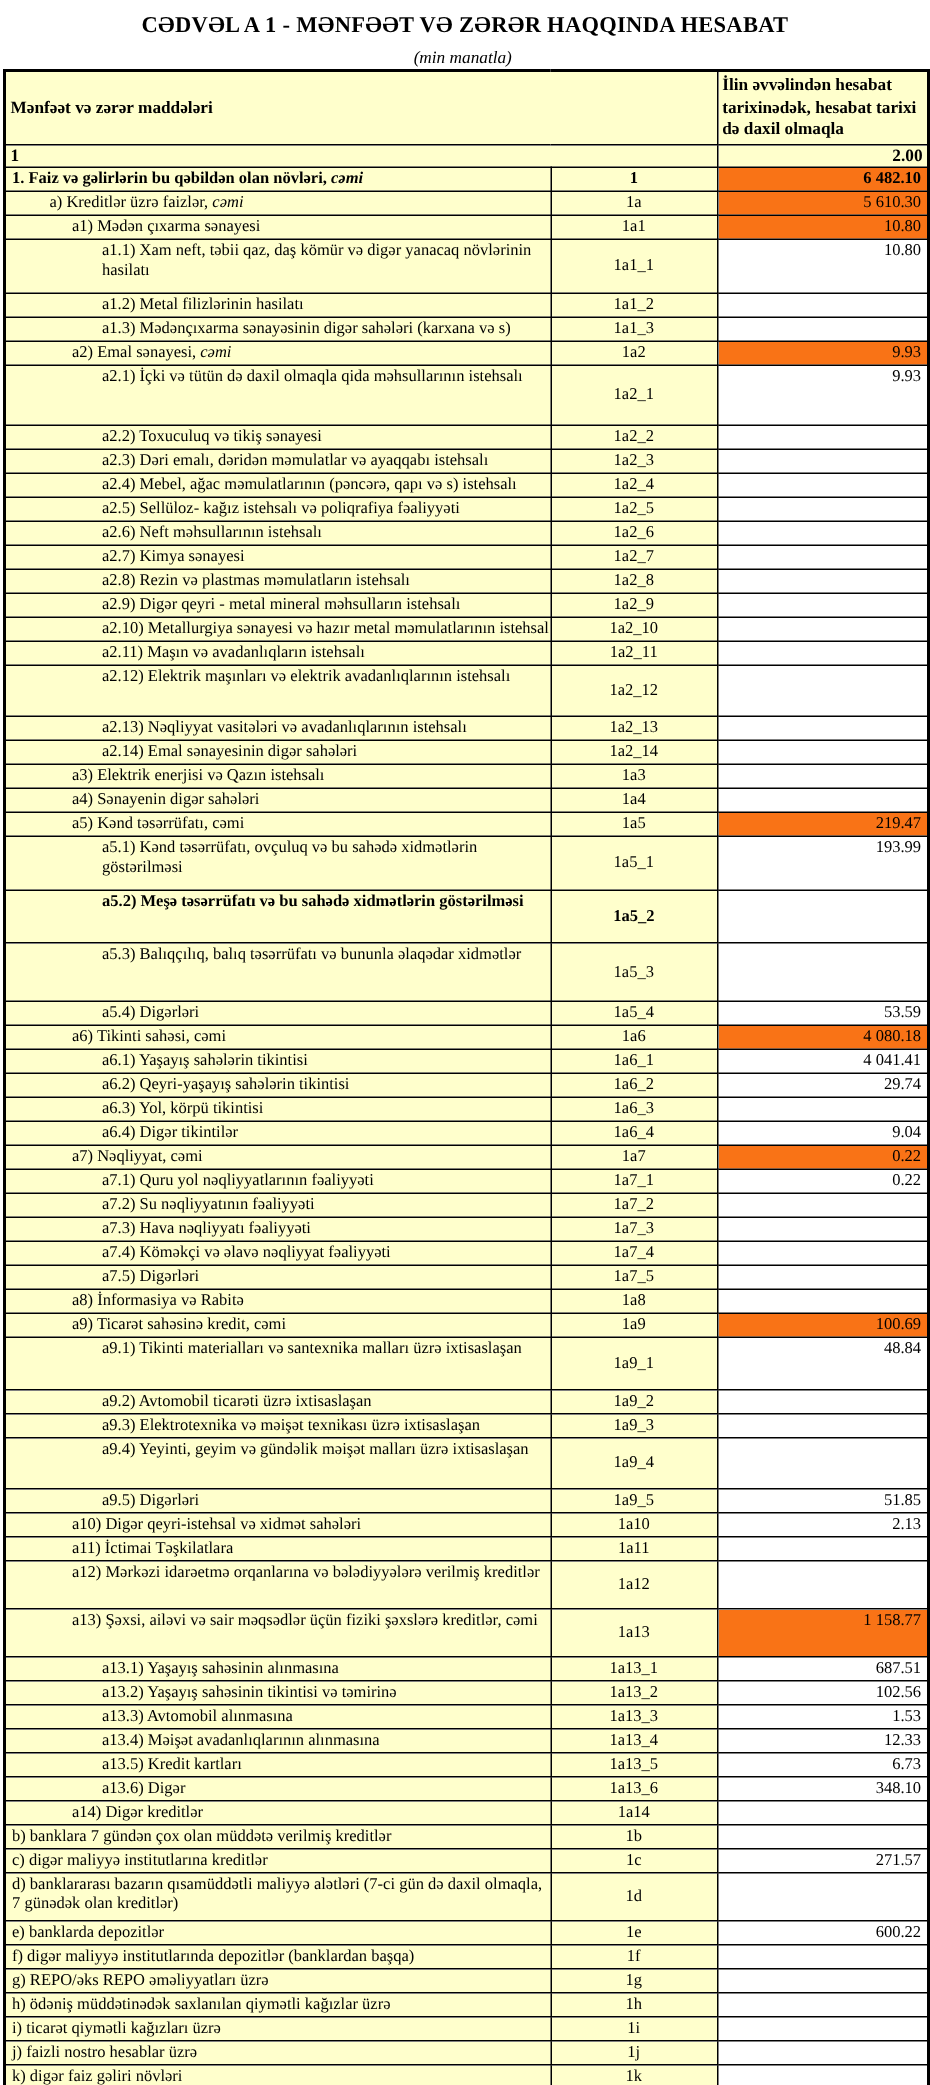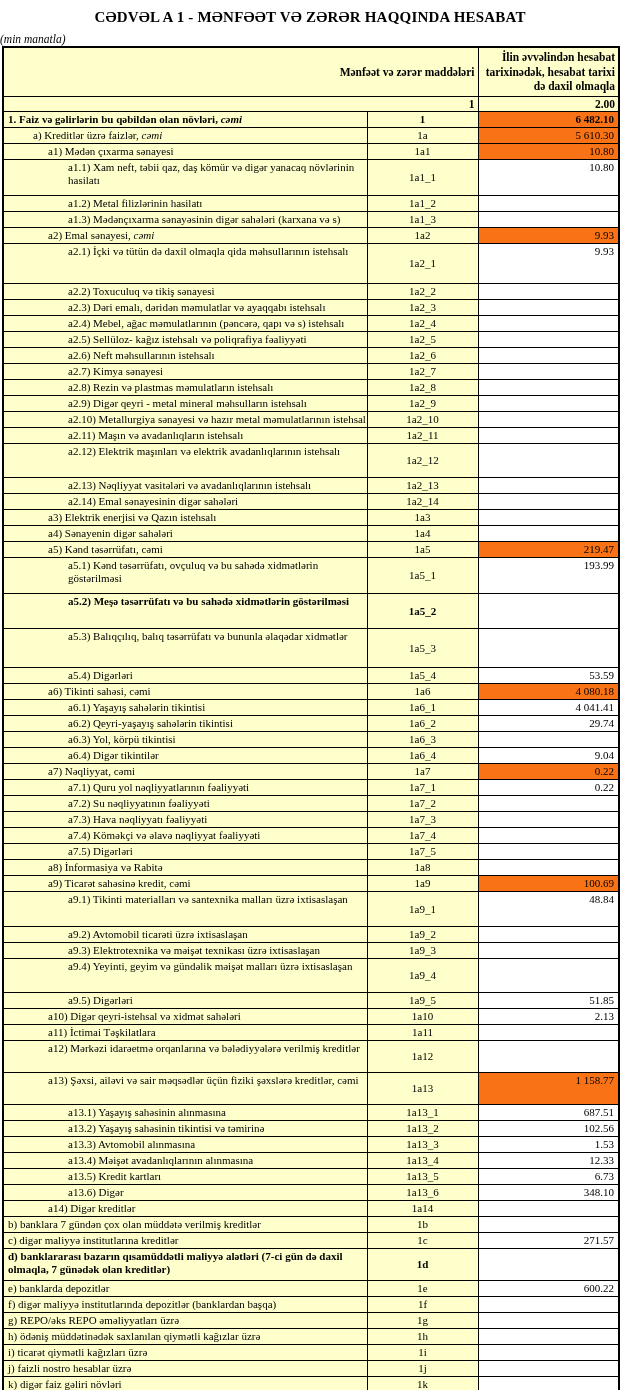--- a/index.html
+++ b/index.html
@@ -6,32 +6,32 @@
   body {
     width:620px; height:1390px; background:#ffffff;
     font-family:"Liberation Serif","DejaVu Serif",serif;
     color:#000;
   }
   .title {
     text-align:center; font-weight:bold; font-size:15px;
     padding:9px 0 7px 0; letter-spacing:0.2px;
   }
   .unit-note {
-    text-align:left; font-style:italic; font-size:11.5px;
+    text-align:center; font-style:italic; font-size:11.5px;
     padding:0 3px 1px 0;
   }
   table.report {
     border-collapse:collapse; table-layout:fixed;
     width:616px; margin-left:2px;
     border:2px solid #000;
   }
   th, td { border:1px solid #000; overflow:hidden; }
   th {
     background:#FFFFCC; font-weight:bold; font-size:11.5px;
-    text-align:right; vertical-align:middle; padding:2px 3px;
+    text-align:left; vertical-align:middle; padding:2px 3px;
   }
   th.hval { line-height:14.5px; }
   th.hnum { padding:1px 3px; }
   th.hnum.right { text-align:right; }
   tr.datarow { height:16px; }
   td.lbl {
     background:#FFFFCC; font-size:11px; line-height:13px;
     vertical-align:top; padding:1px 2px 1px 4px; text-align:left;
   }
   td.lbl.lvl1 { padding-left:29px; }
@@ -363,21 +363,21 @@
         <tr class="datarow">
           <td class="lbl lvl0">b) banklara 7 gündən çox olan müddətə verilmiş kreditlər</td>
           <td class="code">1b</td>
           <td class="val input"></td>
         </tr>
         <tr class="datarow">
           <td class="lbl lvl0">c) digər maliyyə institutlarına kreditlər</td>
           <td class="code">1c</td>
           <td class="val input">271.57</td>
         </tr>
-        <tr class="datarow" style="height: 32px; font-weight: bold;">
+        <tr class="datarow" style="height: 32px;">
           <td class="lbl lvl0">d) banklararası bazarın qısamüddətli maliyyə alətləri (7-ci gün də daxil olmaqla, 7 günədək olan kreditlər)</td>
           <td class="code">1d</td>
           <td class="val input"></td>
         </tr>
         <tr class="datarow">
           <td class="lbl lvl0">e) banklarda depozitlər</td>
           <td class="code">1e</td>
           <td class="val input">600.22</td>
         </tr>
         <tr class="datarow">

